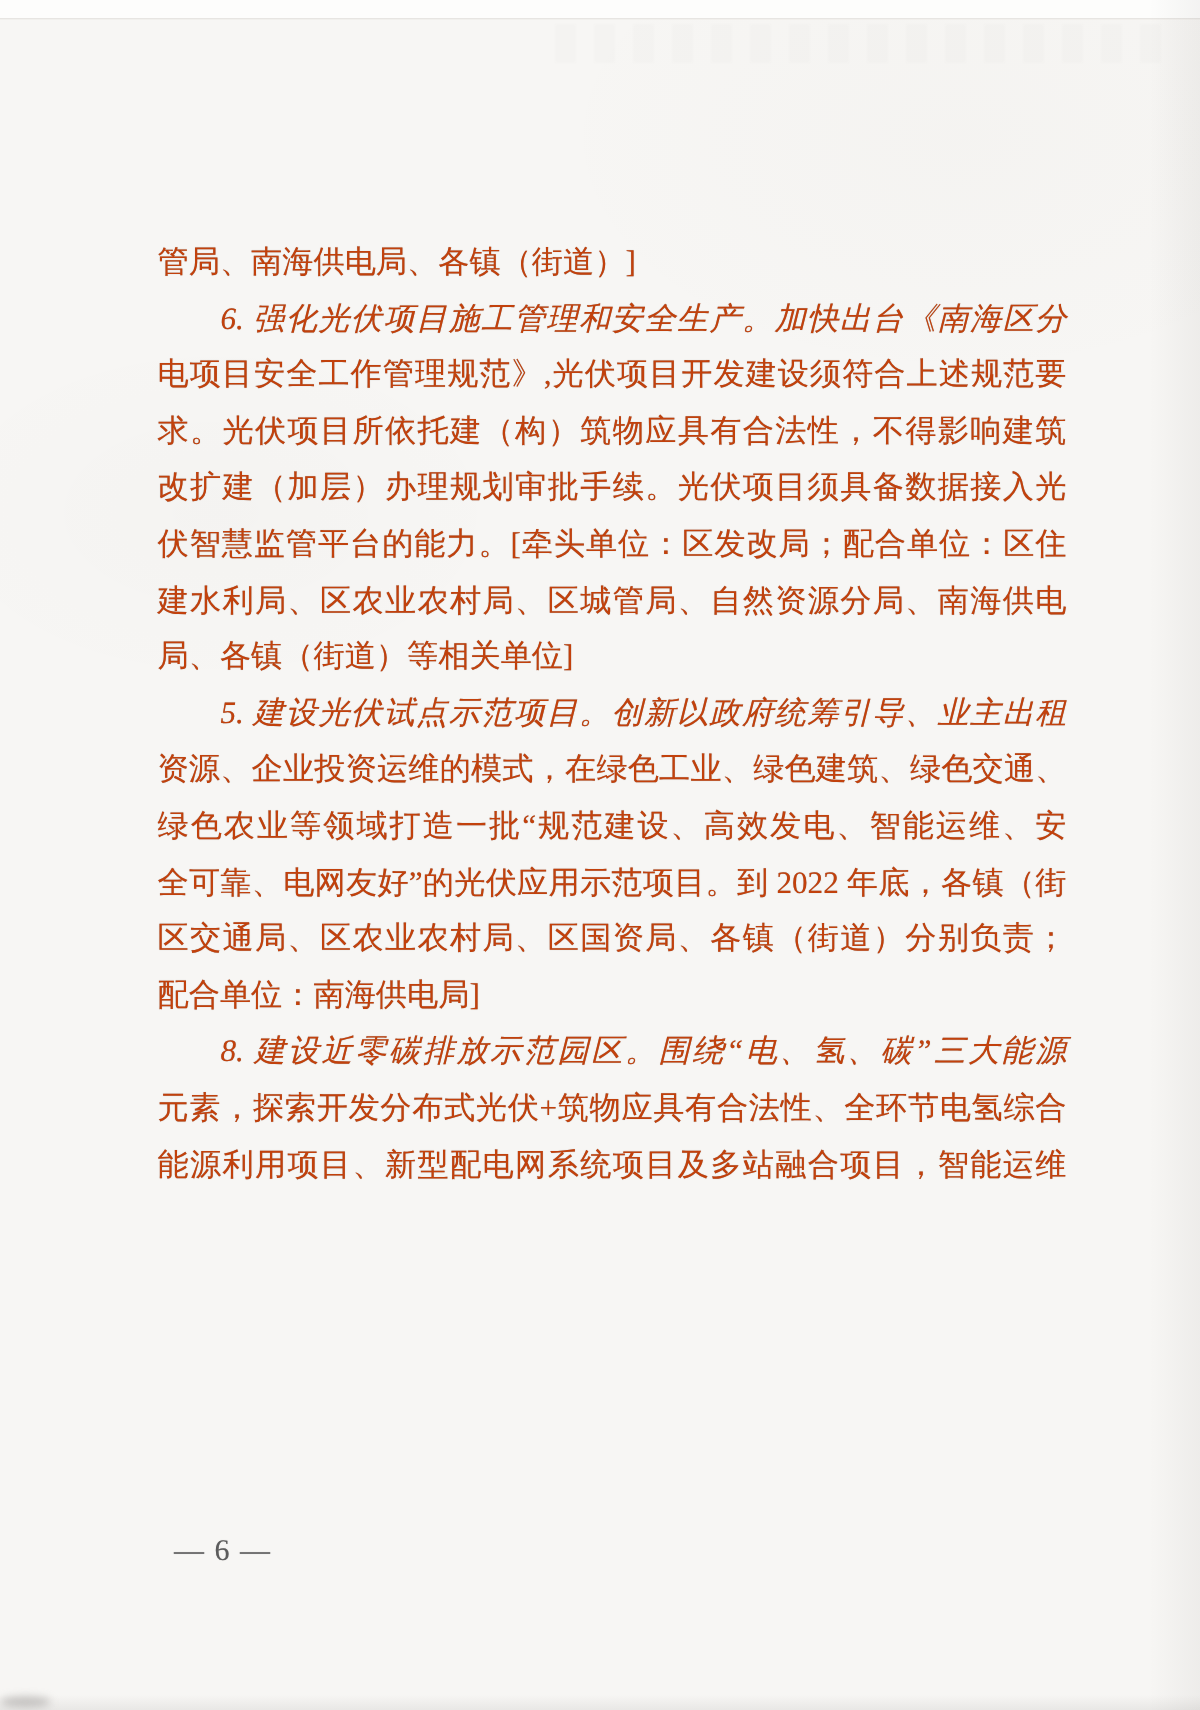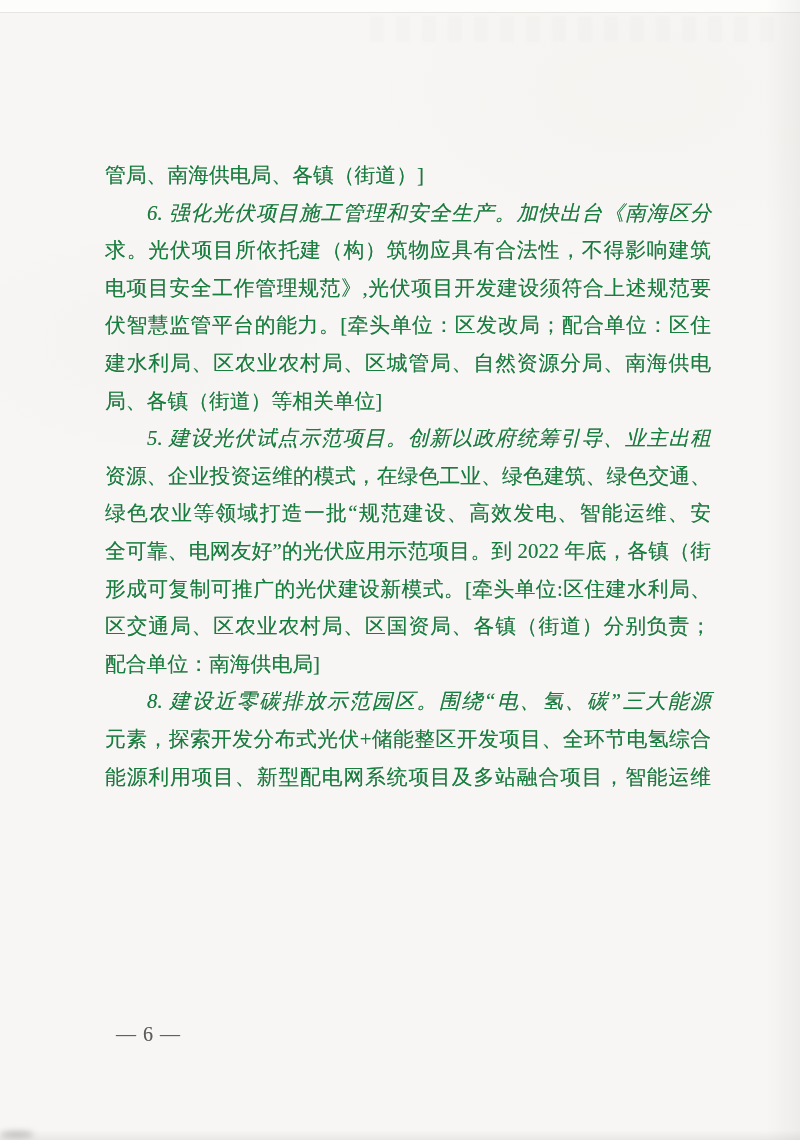--- a/index.html
+++ b/index.html
@@ -60,21 +60,21 @@
     border-radius: 50%;
     filter: blur(3px);
     opacity: 0.55;
   }
   
   .doc-body {
     position: absolute;
     left: 105px;
     top: 156px;
     width: 606px;
-    color: #15803d;
+    color: #c2410c;
     font-size: 20.8px;
     line-height: 37.6px;
     text-shadow: 0 0 0.5px rgba(40,40,40,0.45);
   }
   .line {
     white-space: normal;
   }
   .line.fill {
     text-align: justify;
     text-align-last: justify;
@@ -100,30 +100,30 @@
 
 <div class="scan-top-strip"></div>
 <div class="scan-streaks"></div>
 <div class="scan-right-shade"></div>
 <div class="scan-bottom-shade"></div>
 <div class="scan-corner-smudge"></div>
 
 <div class="doc-body">
     <div class="line">管局、南海供电局、各镇（街道）]</div>
     <div class="line indent fill">6. 强化光伏项目施工管理和安全生产。加快出台《南海区分</div>
+    <div class="line fill">电项目安全工作管理规范》,光伏项目开发建设须符合上述规范要</div>
     <div class="line fill">求。光伏项目所依托建（构）筑物应具有合法性，不得影响建筑</div>
-    <div class="line fill">电项目安全工作管理规范》,光伏项目开发建设须符合上述规范要</div>
+    <div class="line fill">改扩建（加层）办理规划审批手续。光伏项目须具备数据接入光</div>
     <div class="line fill">伏智慧监管平台的能力。[牵头单位：区发改局；配合单位：区住</div>
     <div class="line fill">建水利局、区农业农村局、区城管局、自然资源分局、南海供电</div>
     <div class="line">局、各镇（街道）等相关单位]</div>
     <div class="line indent fill">5. 建设光伏试点示范项目。创新以政府统筹引导、业主出租</div>
     <div class="line fill">资源、企业投资运维的模式，在绿色工业、绿色建筑、绿色交通、</div>
     <div class="line fill">绿色农业等领域打造一批“规范建设、高效发电、智能运维、安</div>
     <div class="line fill">全可靠、电网友好”的光伏应用示范项目。到 2022 年底，各镇（街</div>
-    <div class="line fill">形成可复制可推广的光伏建设新模式。[牵头单位:区住建水利局、</div>
     <div class="line fill">区交通局、区农业农村局、区国资局、各镇（街道）分别负责；</div>
     <div class="line">配合单位：南海供电局]</div>
     <div class="line indent fill">8. 建设近零碳排放示范园区。围绕“电、氢、碳”三大能源</div>
-    <div class="line fill">元素，探索开发分布式光伏+储能整区开发项目、全环节电氢综合</div>
+    <div class="line fill">元素，探索开发分布式光伏+筑物应具有合法性、全环节电氢综合</div>
     <div class="line fill">能源利用项目、新型配电网系统项目及多站融合项目，智能运维</div>
   </div>
 
 <div class="page-footer">— 6 —</div>
 
 </body></html>

